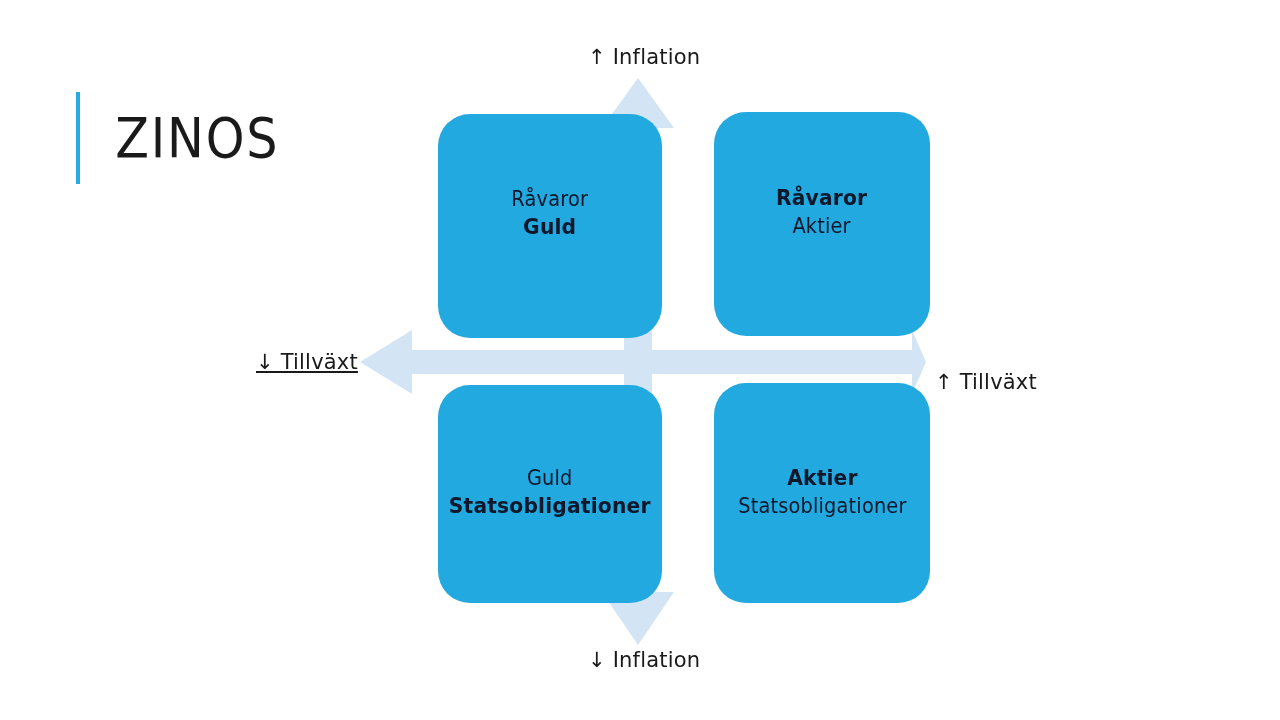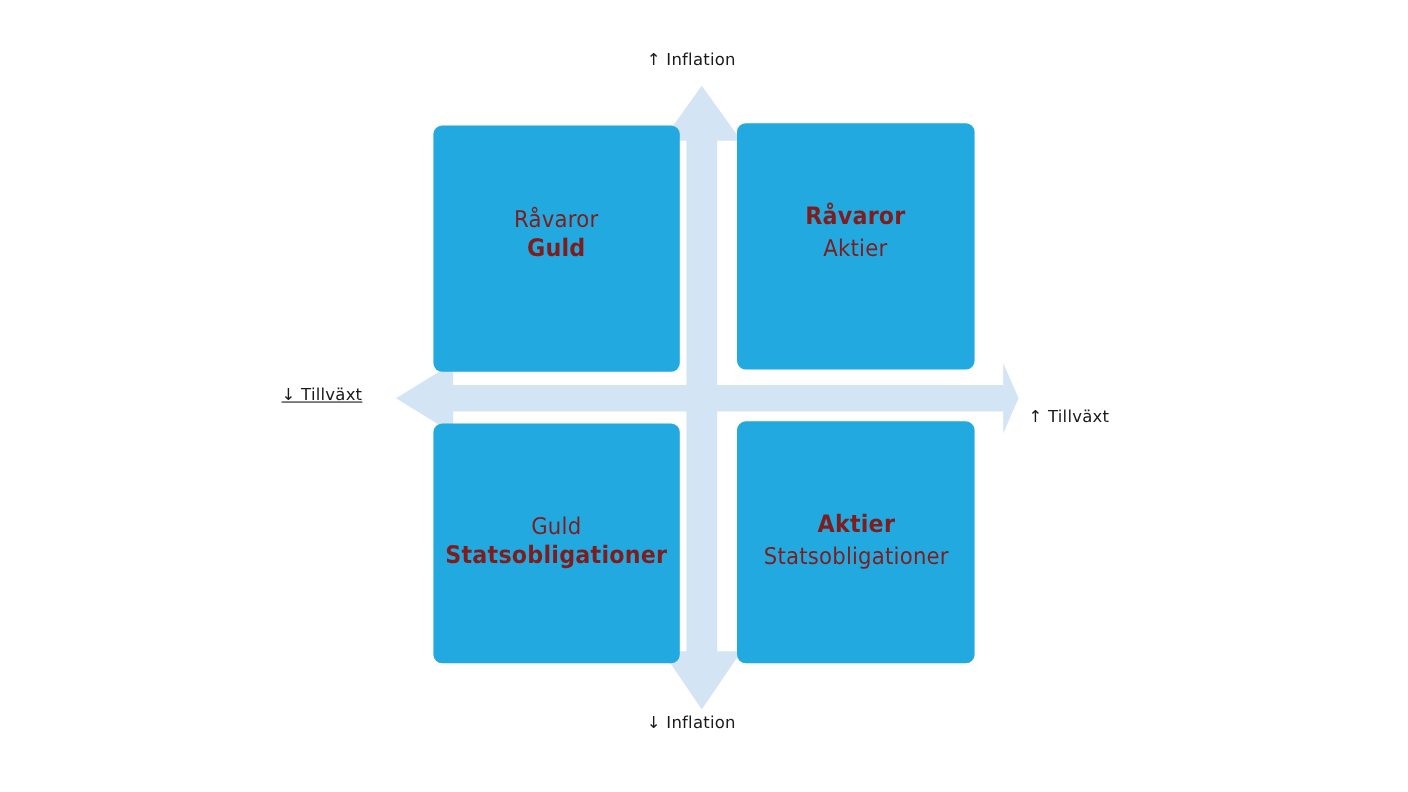--- a/index.html
+++ b/index.html
@@ -57,27 +57,28 @@
     top: 0;
     width: 1280px;
     height: 720px;
     pointer-events: none;
   }
 
   
   .qbox {
     position: absolute;
     background: #22A9E0;
-    border-radius: 8px;
+    border-radius: 32px;
     display: flex;
     flex-direction: column;
     align-items: center;
     justify-content: center;
-    color: #7f1d1d;
+    color: #0f172a;
     text-align: center;
+    margin-left: 44px;
   }
   .qbox .line {
     font-family: "DejaVu Sans", sans-serif;
     font-size: 21px;
     line-height: 1.28;
     letter-spacing: 0.2px;
     transform: scaleX(0.92);
   }
   .qbox .line.bold {
     font-weight: bold;
@@ -92,35 +93,39 @@
   
   #box-tl .stack { margin-top: -24px; }
   #box-tr .stack { margin-top: -24px; }
   #box-bl .stack { margin-top: -2px; }
   #box-br .stack { margin-top: -2px; }
 
   
   .axis-label {
     position: absolute;
     font-family: "DejaVu Sans", sans-serif;
-    font-size: 15px;
+    font-size: 21px;
     color: #1A1A1A;
     white-space: nowrap;
     letter-spacing: 0.2px;
   }
   #lbl-top    { left: 588px; top: 45px; }
   #lbl-bottom { left: 588px; top: 648px; }
   #lbl-left   { left: 256px; top: 350px; text-decoration: underline; }
   #lbl-right  { left: 935px; top: 370px; }
 </style>
 </head>
 <body>
 
 <div id="slide">
 
+  <div class="title-wrap">
+    <div class="title-bar"></div>
+    <div class="title-text">ZINOS</div>
+  </div>
 
   <svg class="axis-svg" viewBox="0 0 1280 720" xmlns="http://www.w3.org/2000/svg">
 
     <g>
       <polygon points="638,78 674,128 652,128 652,592 674,592 638,645 602,592 624,592 624,128 602,128" fill="#D3E4F4"></polygon>
     </g>
 
     <g>
       <polygon points="360,362 412,330 412,350 912,350 912,330 926,362 912,394 912,374 412,374 412,394" fill="#D3E4F4"></polygon>
     </g>

